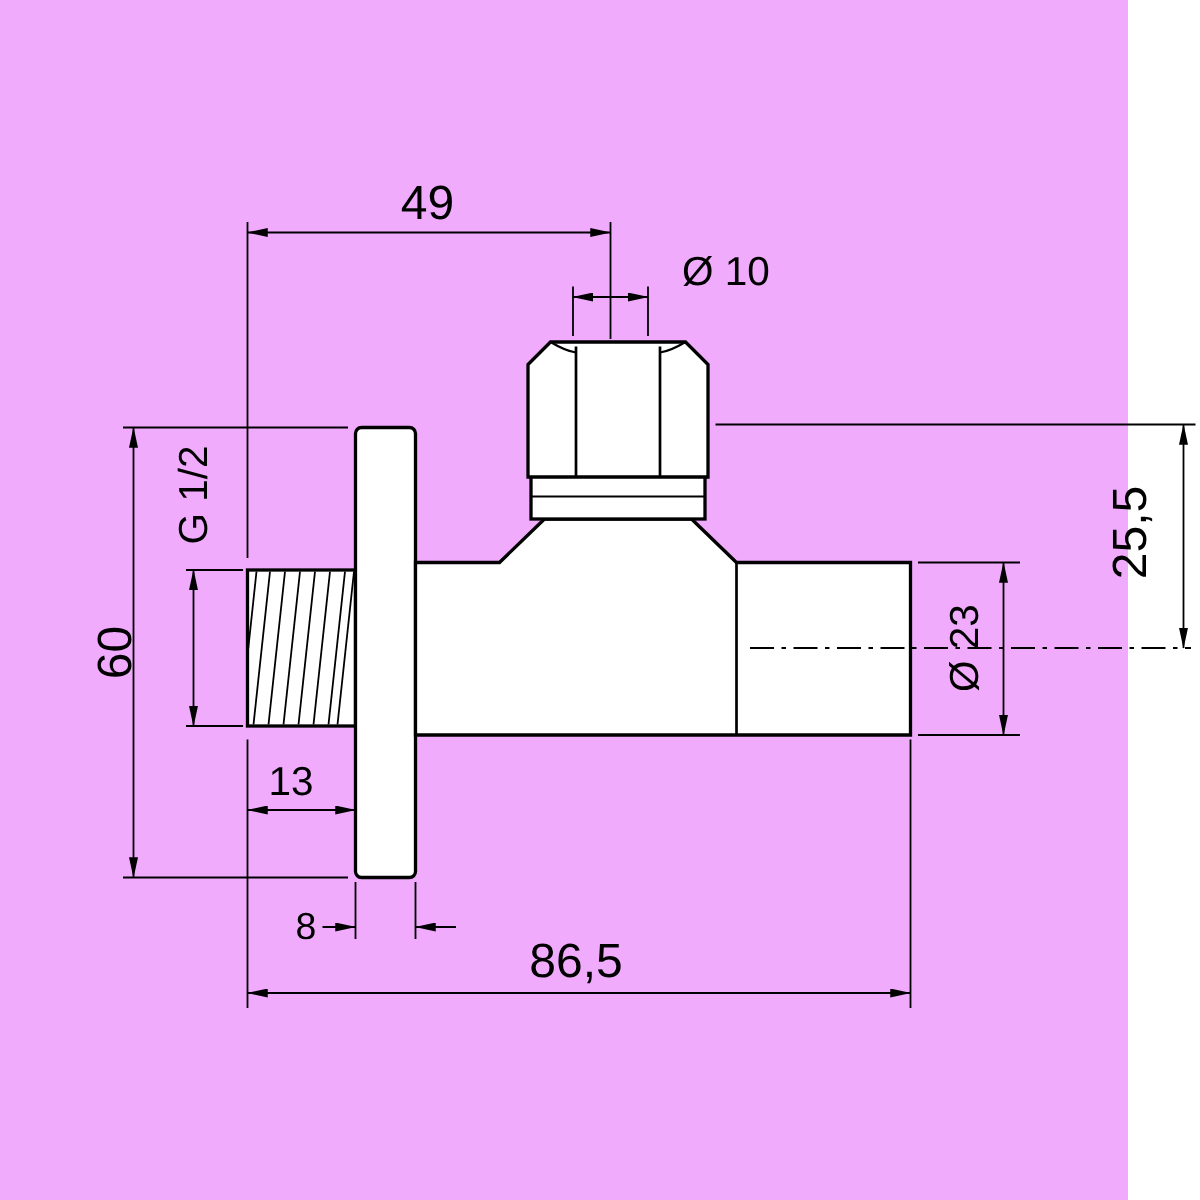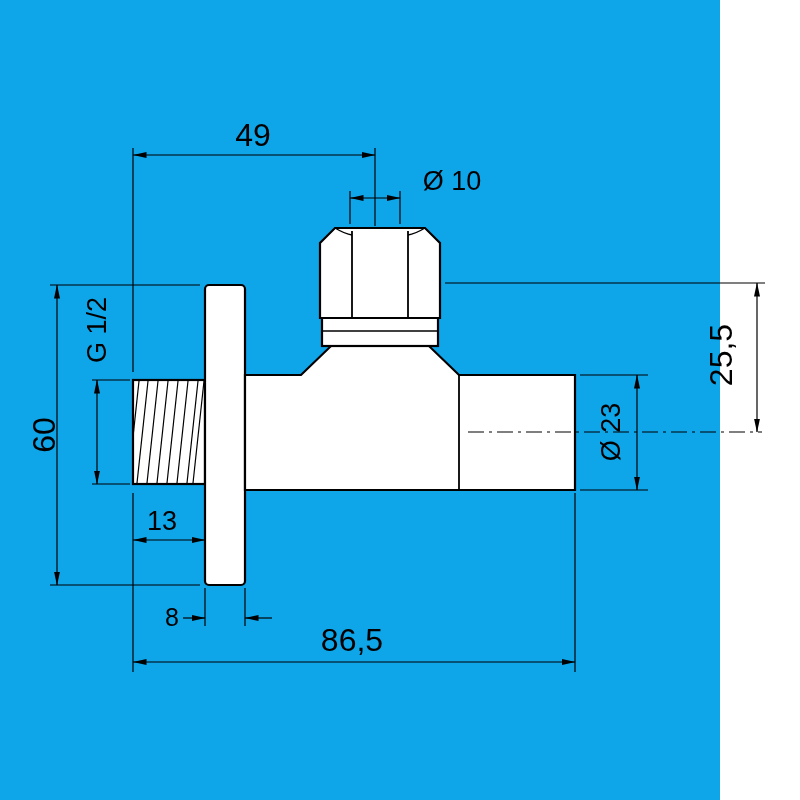--- a/index.html
+++ b/index.html
@@ -7,21 +7,22 @@
     padding: 0;
     background: #ffffff;
     width: 800px;
     height: 800px;
     overflow: hidden;
   }
   .stage {
     width: 720px;
     height: 800px;
     position: relative;
-    background: #0ea5e9;
+    background: #f0abfc;
+    padding-left: 32px;
   }
   svg { display: block; }
   
   .ol  { fill: #ffffff; stroke: #000000; stroke-width: 2.2; stroke-linejoin: miter; }
   .ol2 { fill: none;    stroke: #000000; stroke-width: 1.8; }
   .ol3 { fill: none;    stroke: #000000; stroke-width: 1.4; }
   
   .dl  { fill: none; stroke: #000000; stroke-width: 1.2; }
   
   .cl  { fill: none; stroke: #000000; stroke-width: 1.2; }

